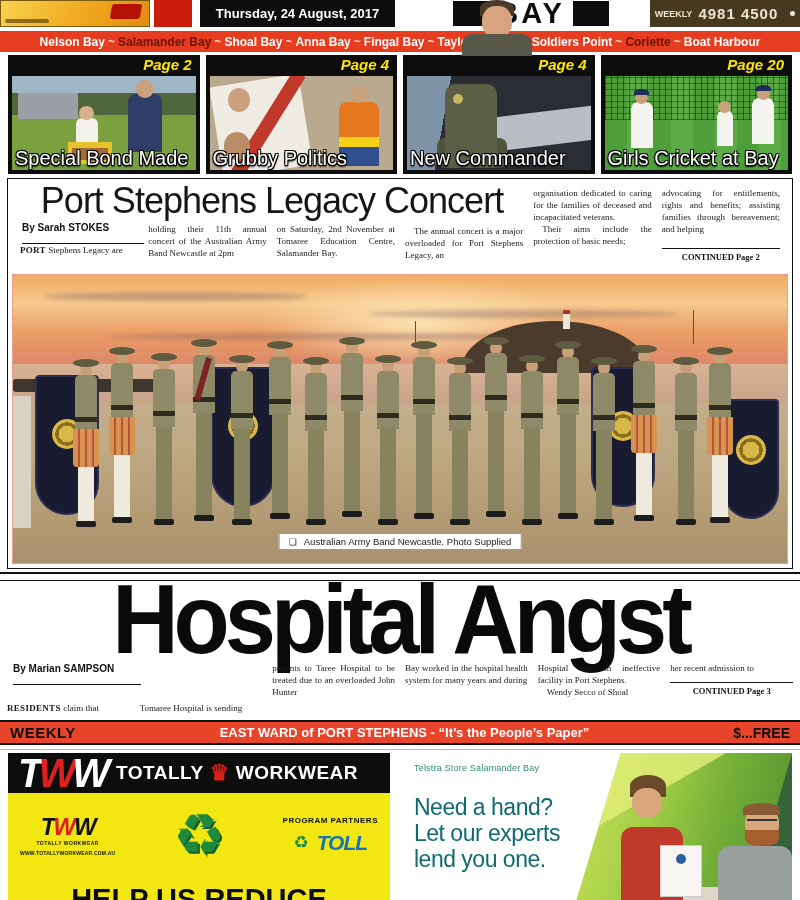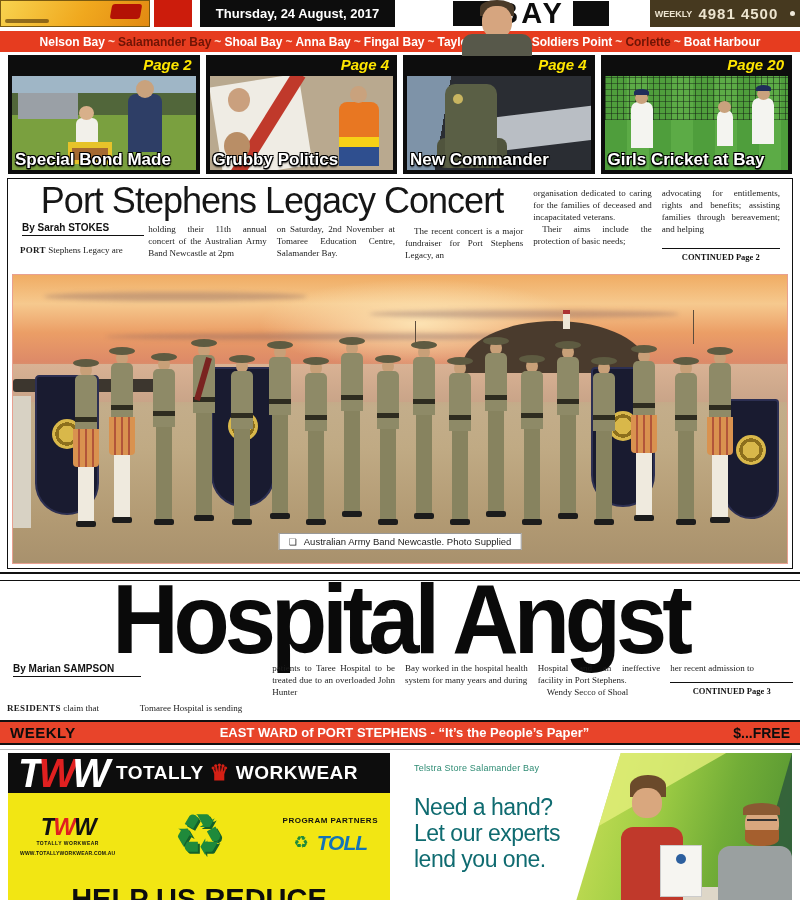--- a/index.html
+++ b/index.html
@@ -23,21 +23,21 @@
 
   
   .locality-banner{margin:4px 0 3px;height:21px;background:#e63c1f;display:flex;align-items:center;justify-content:center;font-weight:bold;font-size:12px;white-space:nowrap;overflow:hidden;}
   .locality-banner .tilde{color:#ffd9c9;margin:0 3px;}
 
   
   .teasers{display:flex;gap:6px;margin:0 8px;height:119px;}
   .teaser{position:relative;flex:1;background:#0d0d0d;overflow:visible;}
   .t-page{position:absolute;top:0;left:0;right:0;height:20px;color:#ffe600;font-weight:bold;font-style:italic;font-size:15px;text-align:right;padding:1px 8px 0 0;box-sizing:border-box;}
   .t-photo{position:absolute;top:21px;left:4px;right:4px;bottom:4px;overflow:hidden;}
-  .t-caption{position:absolute;bottom:4px;left:7px;z-index:5;color:#fff;font-weight:bold;font-size:17px;letter-spacing:0;text-shadow:1px 1px 0 #000,-1px -1px 0 #000,1px -1px 0 #000,-1px 1px 0 #000,0 2px 2px #000;white-space:nowrap;}
+  .t-caption{position:absolute;bottom:4px;left:7px;z-index:5;color:#fff;font-weight:normal;font-size:20px;letter-spacing:0;text-shadow:1px 1px 0 #000,-1px -1px 0 #000,1px -1px 0 #000,-1px 1px 0 #000,0 2px 2px #000;white-space:nowrap;}
   
   .art-bond{background:linear-gradient(#9fb6c6 0 18%,#51663a 18% 42%,#7aa03f 42% 100%);}
   .art-bond .shed{position:absolute;left:6px;top:18%;width:60px;height:26px;background:#9aa0a6;}
   .art-bond .man{position:absolute;right:34px;top:18px;width:34px;height:58px;background:#2e3e66;border-radius:8px 8px 0 0;}
   .art-bond .man-head{position:absolute;right:42px;top:4px;width:18px;height:18px;background:#c9a27d;border-radius:50%;}
   .art-bond .child{position:absolute;left:64px;top:42px;width:22px;height:30px;background:#f2f0ea;border-radius:6px 6px 0 0;}
   .art-bond .child-head{position:absolute;left:67px;top:30px;width:15px;height:14px;background:#d8b08a;border-radius:50%;}
   .art-bond .walker{position:absolute;left:56px;top:66px;width:44px;height:22px;border:4px solid #e6c32a;border-top-width:6px;box-sizing:border-box;background:rgba(200,60,40,.55);}
   
   .art-grubby{background:#b9a98f;}
@@ -68,21 +68,21 @@
   .art-cricket .p3{right:14px;top:22px;}
   .art-cricket .h1,.art-cricket .h2,.art-cricket .h3{position:absolute;width:13px;height:12px;background:#c9a27d;border-radius:50%;}
   .art-cricket .h1{left:30px;top:16px;}.art-cricket .h2{left:113px;top:25px;}.art-cricket .h3{right:18px;top:12px;}
   .art-cricket .cap{position:absolute;width:15px;height:6px;background:#1f2d5a;border-radius:50% 50% 0 0;}
   .art-cricket .c1{left:29px;top:13px;}.art-cricket .c3{right:17px;top:9px;}
 
   
   .legacy-box{margin:4px 7px 0;border:1px solid #111;background:#fff;}
   .legacy-body{position:relative;height:93px;padding:0 6px;}
   .lg-headline{position:absolute;top:1px;left:14px;width:500px;text-align:center;font-size:36px;letter-spacing:-1px;color:#161616;font-weight:400;white-space:nowrap;}
-  .byline{font-weight:bold;font-size:10px;color:#111;border-bottom:1px solid #111;padding-bottom:2px;}
+  .byline{font-weight:bold;font-size:10px;color:#111;border-bottom:1px solid #111;padding-bottom:10px;}
   .lg-byline{position:absolute;top:43px;left:14px;width:122px;}
   .news-cols{display:flex;gap:10px;height:100%;padding:0 6px;box-sizing:border-box;}
   .news-col{flex:1;font-family:"Liberation Serif",serif;font-size:9px;line-height:1.32;text-align:justify;color:#1c1c1c;overflow:visible;}
   .np{margin:0;}
   .np.indent{text-indent:9px;}
   .np b{letter-spacing:.3px;}
   .legacy-body .c1{padding-top:66px;}
   .legacy-body .c2,.legacy-body .c3{padding-top:45px;}
   .legacy-body .c4{padding-top:47px;}
   .legacy-body .c5,.legacy-body .c6{padding-top:9px;}
@@ -299,21 +299,21 @@
           <div class="news-col c1">
             <p class="np"><b>PORT </b>Stephens Legacy are</p>
           </div>
           <div class="news-col c2">
             <p class="np">holding their 11th annual concert of the Australian Army Band Newcastle at 2pm</p>
           </div>
           <div class="news-col c3">
             <p class="np">on Saturday, 2nd November at Tomaree Education Centre, Salamander Bay.</p>
           </div>
           <div class="news-col c4">
-            <p class="np indent">The recent concert is a major fundraiser for Port Stephens Legacy, an</p>
+            <p class="np indent">The annual concert is a major overloaded for Port Stephens Legacy, an</p>
           </div>
           <div class="news-col c5">
             <p class="np">organisation dedicated to caring for the families of deceased and incapacitated veterans.</p>
             <p class="np indent">Their aims include the protection of basic needs;</p>
           </div>
           <div class="news-col c6">
             <p class="np">advocating for entitlements, rights and benefits; assisting families through bereavement; and helping</p>
             <div class="col-rule"></div>
             <div class="continued">CONTINUED Page 2</div>
           </div>

